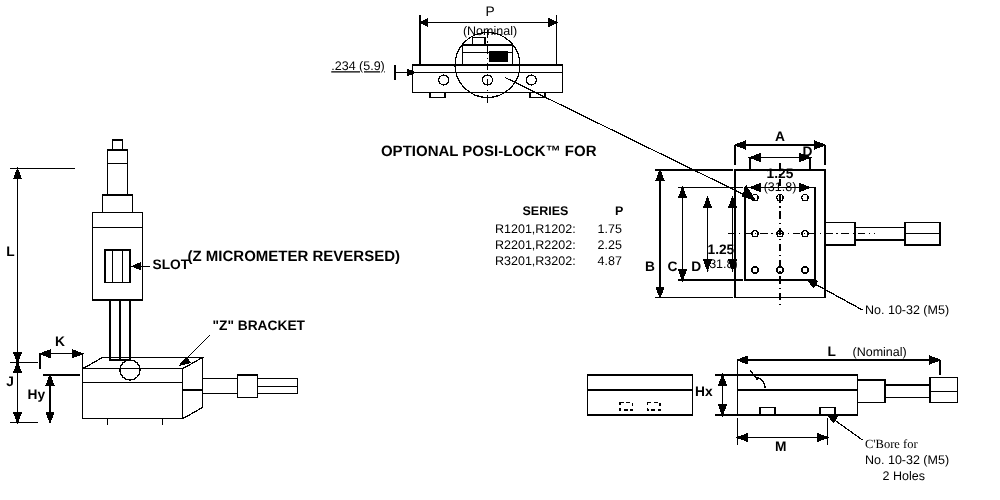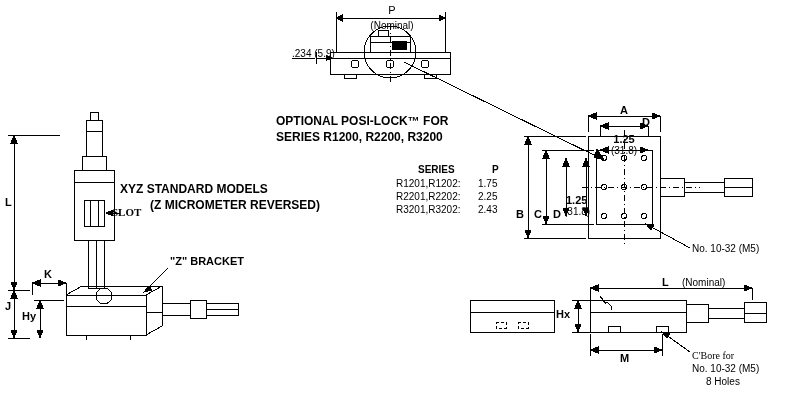--- a/index.html
+++ b/index.html
@@ -31,21 +31,21 @@
     color: #000;
     white-space: pre;
   }
   .lbl.sm { font-size: 10px; line-height: 12px; }
   .lbl.bold { font-weight: bold; }
   .lbl.center { text-align: center; }
   .title-block {
     font-size: 12px;
     line-height: 15px;
     font-weight: bold;
-    text-align: left;
+    text-align: center;
   }
 </style>
 </head>
 <body>
 
 <div id="root">
 
   <svg class="layer" viewBox="0 0 800 400">
     <g stroke="#000" fill="none" stroke-width="1" shape-rendering="crispEdges">
 
@@ -283,45 +283,43 @@
       <g>
         <line x1="662" y1="332" x2="690" y2="352"></line>
         <path d="M662,332 L670,333 L667,338 Z" fill="#000"></path>
       </g>
 
     </g>
   </svg>
 
   <div class="lbl center" style="left:382px; top:4px; width:20px;">P</div>
   <div class="lbl sm center" style="left:368px; top:20px; width:48px;">(Nominal)</div>
-  <div class="lbl sm" style="left:292px; top:48px;text-decoration:underline;">.234 (5.9)</div>
+  <div class="lbl sm" style="left:265px; top:48px;text-decoration:underline;">.234 (5.9)</div>
 
   <div class="lbl title-block" style="left:276px; top:114px; width:230px;">OPTIONAL POSI-LOCK™ FOR</div>
-  <div class="lbl title-block" style="left:276px; top:130px; width:230px;">SERIES R1200, R2200, R3200</div>
 
   <div class="lbl sm bold" style="left:418px; top:164px;">SERIES</div>
   <div class="lbl sm bold" style="left:492px; top:164px;">P</div>
 
   <div class="lbl sm" style="left:396px; top:178px;">R1201,R1202:</div>
   <div class="lbl sm" style="left:478px; top:178px;">1.75</div>
 
   <div class="lbl sm" style="left:396px; top:191px;">R2201,R2202:</div>
   <div class="lbl sm" style="left:478px; top:191px;">2.25</div>
 
   <div class="lbl sm" style="left:396px; top:204px;">R3201,R3202:</div>
-  <div class="lbl sm" style="left:478px; top:204px;">2.43</div>
-
-  <div class="lbl title-block" style="left:120px; top:182px; width:200px; text-align:left;">XYZ STANDARD MODELS</div>
+  <div class="lbl sm" style="left:478px; top:204px;">4.87</div>
+
   <div class="lbl title-block" style="left:120px; top:198px; width:200px; text-align:right;">(Z MICROMETER REVERSED)</div>
 
   <div class="lbl bold" style="left:5px; top:196px;">L</div>
   <div class="lbl bold" style="left:5px; top:300px;">J</div>
   <div class="lbl bold" style="left:22px; top:310px;">Hy</div>
   <div class="lbl bold" style="left:44px; top:268px;">K</div>
-  <div class="lbl bold" style="left:112px; top:206px;font-family:Liberation Serif, serif;">SLOT</div>
+  <div class="lbl bold" style="left:122px; top:206px;">SLOT</div>
   <div class="lbl bold" style="left:170px; top:255px;">"Z" BRACKET</div>
 
   <div class="lbl bold" style="left:620px; top:104px;">A</div>
   <div class="lbl bold" style="left:642px; top:116px;">D</div>
   <div class="lbl bold center" style="left:602px; top:133px; width:44px;">1.25</div>
   <div class="lbl sm center" style="left:602px; top:145px; width:44px;">(31.8)</div>
 
   <div class="lbl bold" style="left:516px; top:208px;">B</div>
   <div class="lbl bold" style="left:534px; top:208px;">C</div>
   <div class="lbl bold" style="left:553px; top:208px;">D</div>
@@ -330,15 +328,15 @@
 
   <div class="lbl sm" style="left:692px; top:243px;">No. 10-32 (M5)</div>
 
   <div class="lbl bold" style="left:662px; top:276px;">L</div>
   <div class="lbl sm" style="left:682px; top:277px;">(Nominal)</div>
   <div class="lbl bold" style="left:556px; top:308px;">Hx</div>
   <div class="lbl bold" style="left:620px; top:352px;">M</div>
 
   <div class="lbl sm" style="left:692px; top:350px;font-family:Liberation Serif, serif;">C'Bore for</div>
   <div class="lbl sm" style="left:692px; top:363px;">No. 10-32 (M5)</div>
-  <div class="lbl sm" style="left:706px; top:376px;">8 Holes</div>
+  <div class="lbl sm" style="left:706px; top:376px;">2 Holes</div>
 
 </div>
 
 </body></html>

